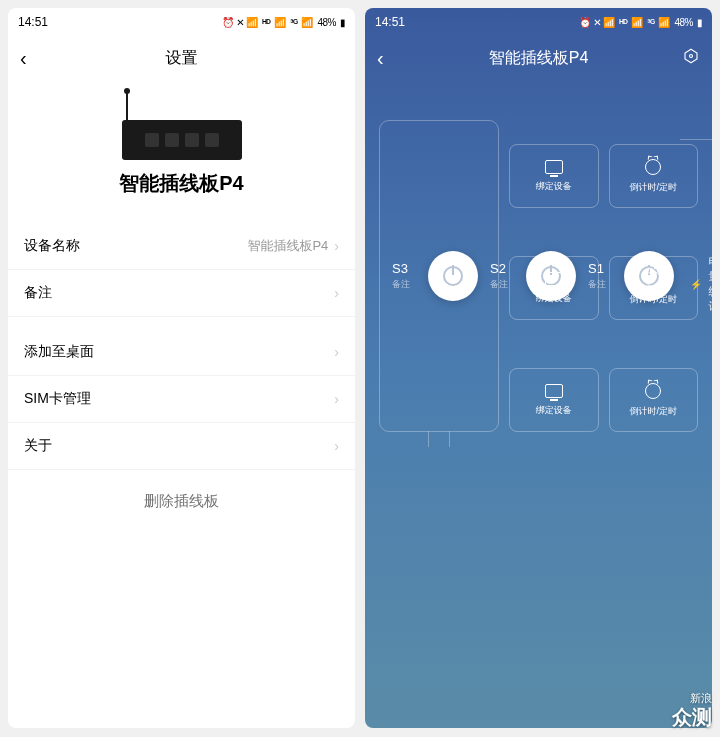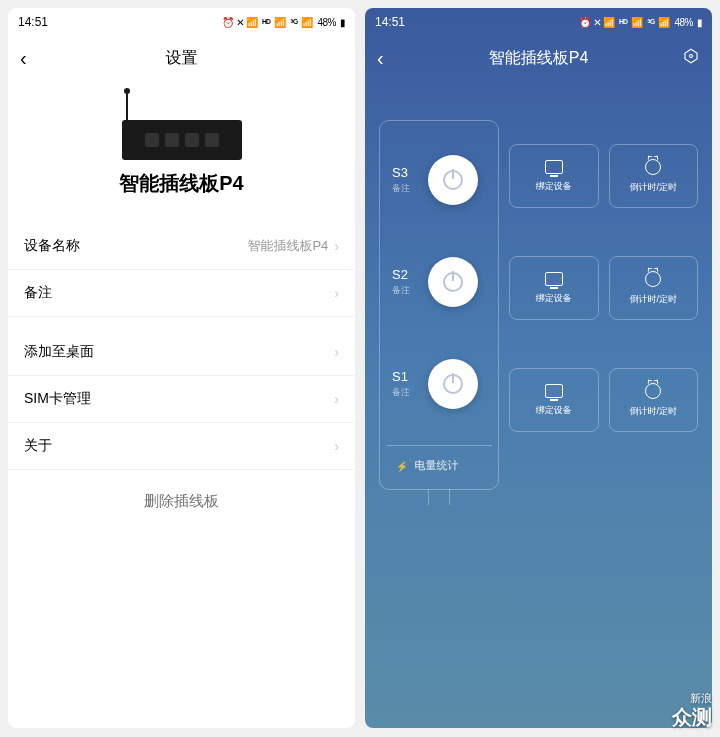--- a/index.html
+++ b/index.html
@@ -41,21 +41,21 @@
 
 
 .toggle { width: 44px; height: 24px; background: #e91e63; border-radius: 12px; position: relative; }
 .toggle::after { content: ""; position: absolute; right: 2px; top: 2px; width: 20px; height: 20px; background: #fff; border-radius: 50%; }
 
 
 .delete-btn { text-align: center; padding: 22px 0 14px; color: #737373; font-size: 15px; }
 
 
 .socket-panel { margin: 40px 14px 0; display: flex; gap: 10px; }
-.socket-col { width: 120px; border: 1px solid rgba(255,255,255,0.3); border-radius: 10px; padding: 8px 6px; display: flex; flex-direction: column; }
+.socket-col { width: 120px; border: 1px solid rgba(255,255,255,0.3); border-radius: 10px; padding: 8px 6px; display: flex; flex-direction: row; }
 .socket-row { display: flex; align-items: center; padding: 26px 6px; gap: 8px; }
 .socket-info { display: flex; flex-direction: column; gap: 2px; min-width: 28px; }
 .socket-name { color: #fff; font-size: 13px; }
 .socket-note { color: rgba(255,255,255,0.6); font-size: 9px; }
 .power-btn { width: 50px; height: 50px; background: #fff; border-radius: 50%; display: flex; align-items: center; justify-content: center; box-shadow: 0 2px 8px rgba(0,0,0,0.2); }
 .power-icon { width: 20px; height: 20px; border: 2px solid #b8c5d6; border-radius: 50%; position: relative; }
 .power-icon::after { content: ""; position: absolute; top: -3px; left: 50%; transform: translateX(-50%); width: 2px; height: 10px; background: #b8c5d6; }
 
 .stats { border-top: 1px solid rgba(255,255,255,0.3); margin-top: 10px; padding: 12px 10px 8px; display: flex; align-items: center; gap: 6px; color: rgba(255,255,255,0.85); font-size: 11px; }
 .stats-stub-line { display:flex; justify-content:center; gap:20px; margin-top:-1px;}

